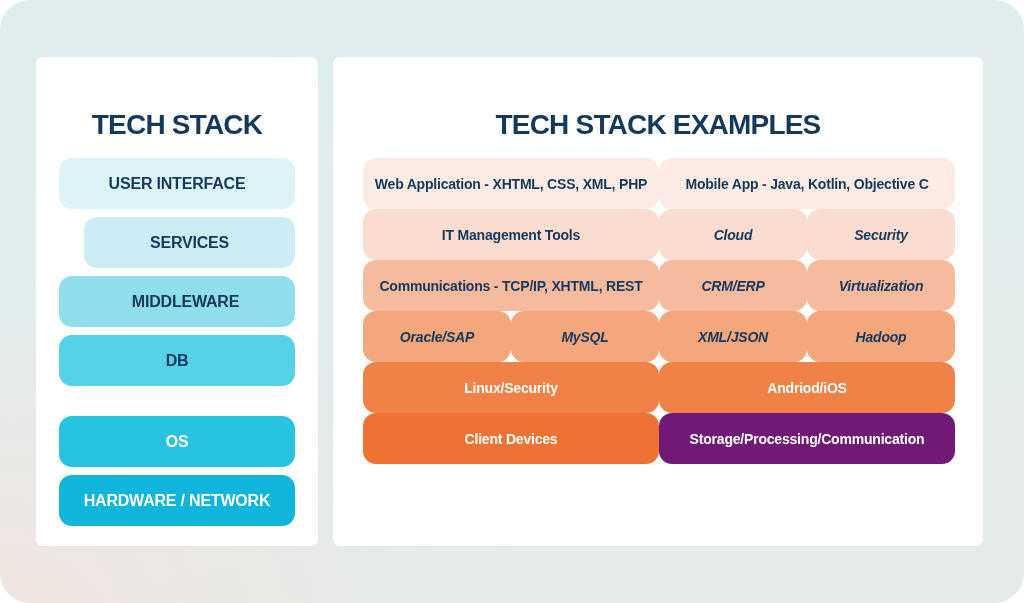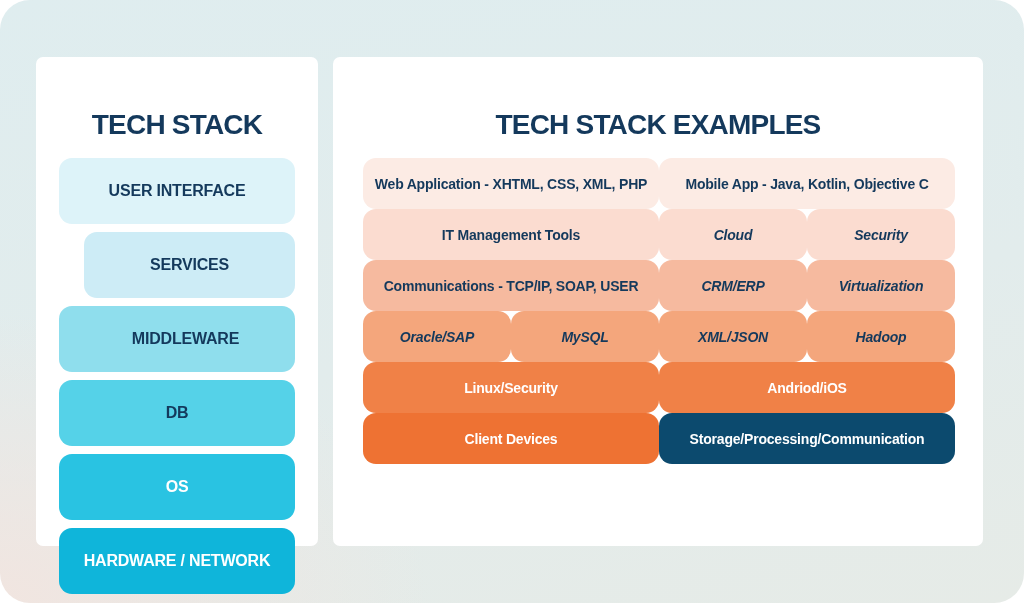--- a/index.html
+++ b/index.html
@@ -43,21 +43,21 @@
 
   
   .stack {
     position: absolute;
     left: 23px; right: 23px; top: 101px;
     display: flex;
     flex-direction: column;
     gap: 8px;
   }
   .layer {
-    height: 66px;
+    height: 51px;
     border-radius: 13px;
     display: flex;
     align-items: center;
     justify-content: center;
     font-weight: 700;
     font-size: 16px;
     letter-spacing: -0.2px;
     white-space: nowrap;
   }
 
@@ -87,46 +87,46 @@
 
 <div class="canvas">
 
   <div class="card card-left">
     <h1 class="card-title">TECH STACK</h1>
     <div class="stack">
       <div class="layer" style="background-color: rgb(221, 243, 249); color: rgb(20, 57, 92);">USER INTERFACE</div>
       <div class="layer" style="background-color: rgb(205, 236, 246); color: rgb(20, 57, 92); margin-left: 25px;">SERVICES</div>
       <div class="layer" style="background-color: rgb(143, 222, 237); color: rgb(20, 57, 92); padding-left: 17px;">MIDDLEWARE</div>
       <div class="layer" style="background-color: rgb(85, 210, 232); color: rgb(20, 57, 92);">DB</div>
-      <div class="layer" style="background-color: rgb(41, 195, 226); color: rgb(255, 255, 255);">OS</div>
+      <div class="layer" style="background-color: rgb(41, 195, 226); color: rgb(255, 255, 255); margin-top: 22px;">OS</div>
       <div class="layer" style="background-color: rgb(15, 181, 218); color: rgb(255, 255, 255);">HARDWARE / NETWORK</div>
     </div>
   </div>
 
   <div class="card card-right">
     <h1 class="card-title">TECH STACK EXAMPLES</h1>
     <div class="grid">
 
       <div class="cell span2" style="background-color: rgb(252, 235, 228); color: rgb(20, 57, 92);">Web Application - XHTML, CSS, XML, PHP</div>
       <div class="cell span2" style="background-color: rgb(252, 235, 228); color: rgb(20, 57, 92);">Mobile App - Java, Kotlin, Objective C</div>
 
       <div class="cell span2" style="background-color: rgb(251, 220, 208); color: rgb(20, 57, 92);">IT Management Tools</div>
       <div class="cell span1" style="background-color: rgb(251, 220, 208); color: rgb(20, 57, 92);">Cloud</div>
       <div class="cell span1" style="background-color: rgb(251, 220, 208); color: rgb(20, 57, 92);">Security</div>
 
-      <div class="cell span2" style="background-color: rgb(246, 186, 159); color: rgb(20, 57, 92);">Communications - TCP/IP, SOAP, USER</div>
+      <div class="cell span2" style="background-color: rgb(246, 186, 159); color: rgb(20, 57, 92);">Communications - TCP/IP, XHTML, REST</div>
       <div class="cell span1" style="background-color: rgb(246, 186, 159); color: rgb(20, 57, 92);">CRM/ERP</div>
       <div class="cell span1" style="background-color: rgb(246, 186, 159); color: rgb(20, 57, 92);">Virtualization</div>
 
       <div class="cell span1" style="background-color: rgb(244, 166, 124); color: rgb(20, 57, 92);">Oracle/SAP</div>
       <div class="cell span1" style="background-color: rgb(244, 166, 124); color: rgb(20, 57, 92);">MySQL</div>
       <div class="cell span1" style="background-color: rgb(244, 166, 124); color: rgb(20, 57, 92);">XML/JSON</div>
       <div class="cell span1" style="background-color: rgb(244, 166, 124); color: rgb(20, 57, 92);">Hadoop</div>
 
       <div class="cell span2" style="background-color: rgb(240, 129, 71); color: rgb(255, 255, 255);">Linux/Security</div>
       <div class="cell span2" style="background-color: rgb(240, 129, 71); color: rgb(255, 255, 255);">Andriod/iOS</div>
 
       <div class="cell span2" style="background-color: rgb(238, 114, 51); color: rgb(255, 255, 255);">Client Devices</div>
-      <div class="cell span2" style="background-color: #0c4a6e; color: rgb(255, 255, 255); text-align: right;">Storage/Processing/Communication</div>
+      <div class="cell span2" style="background-color: #701a75; color: rgb(255, 255, 255); text-align: right;">Storage/Processing/Communication</div>
 
     </div>
   </div>
 </div>
 
 </body></html>

